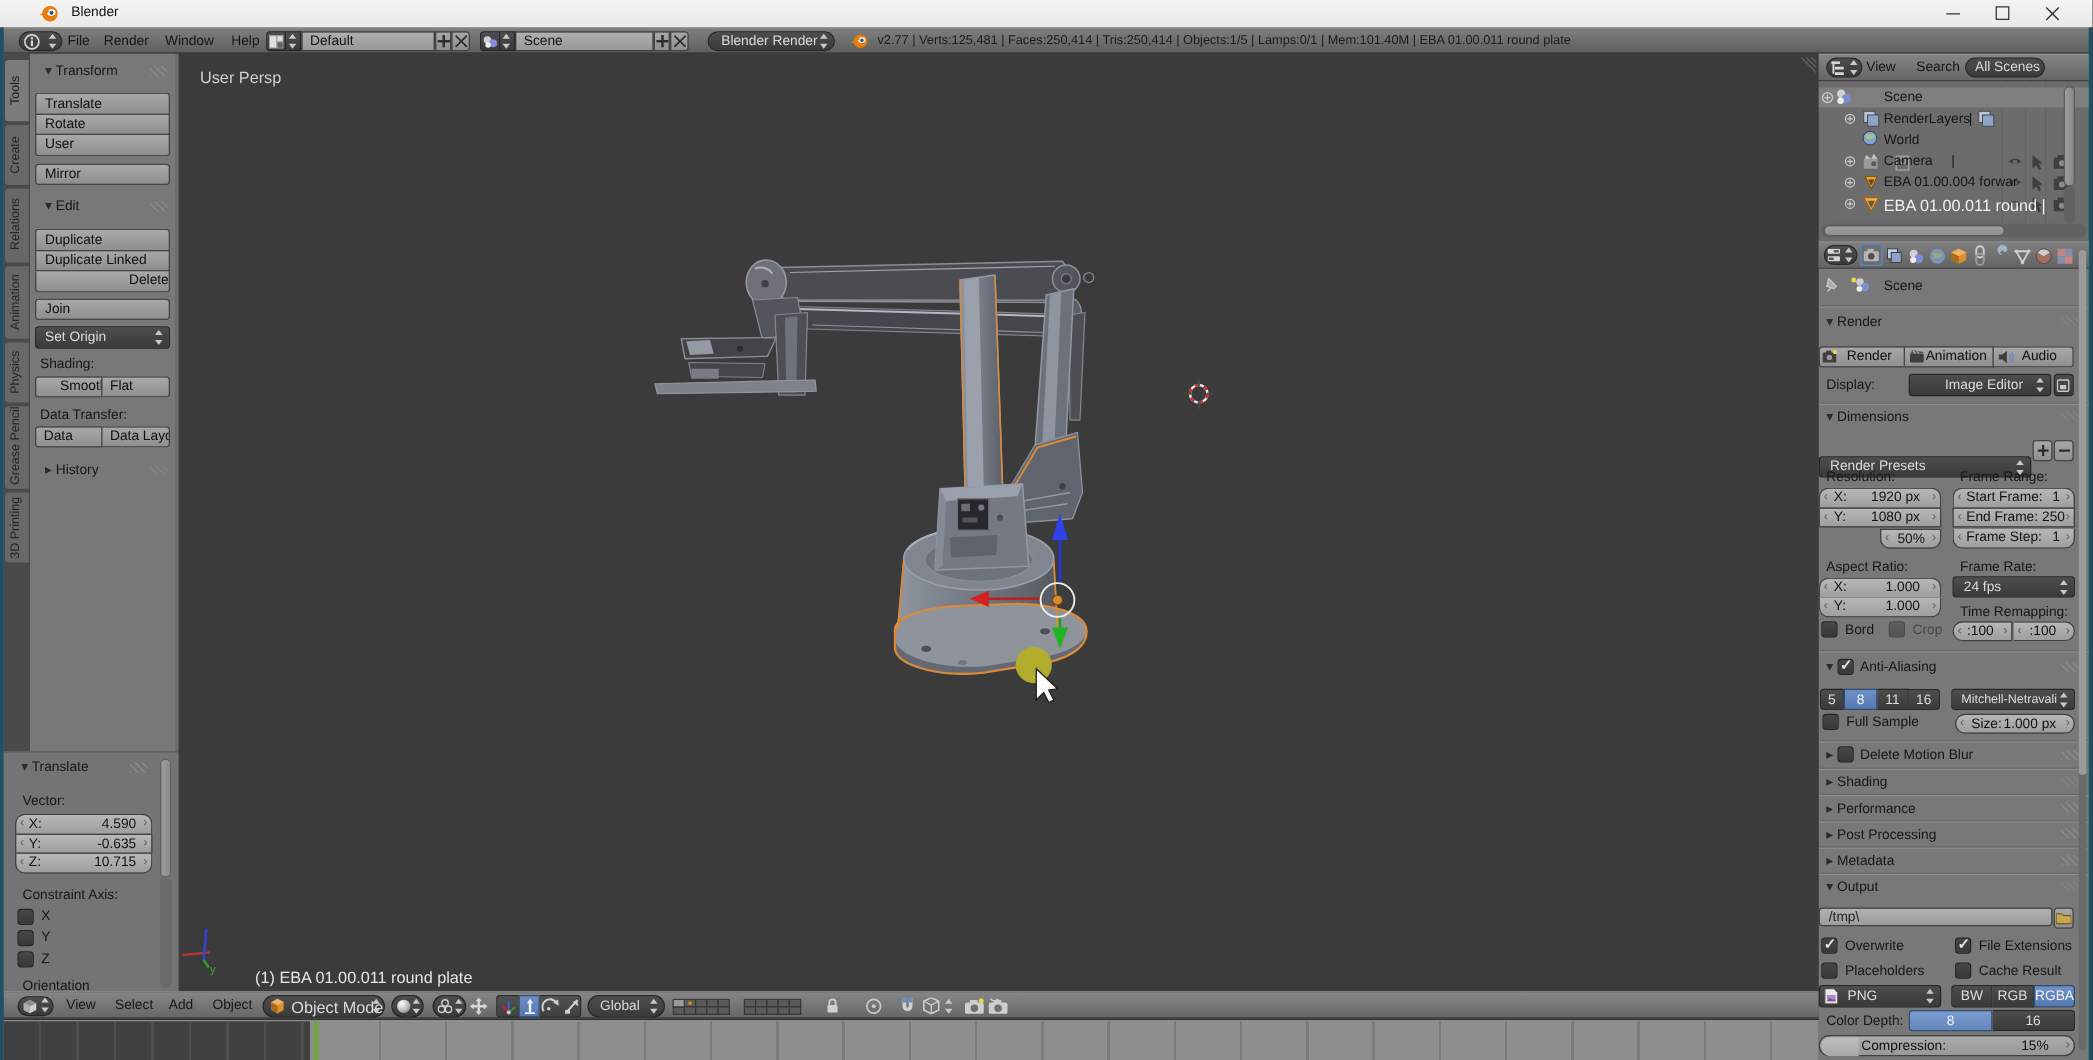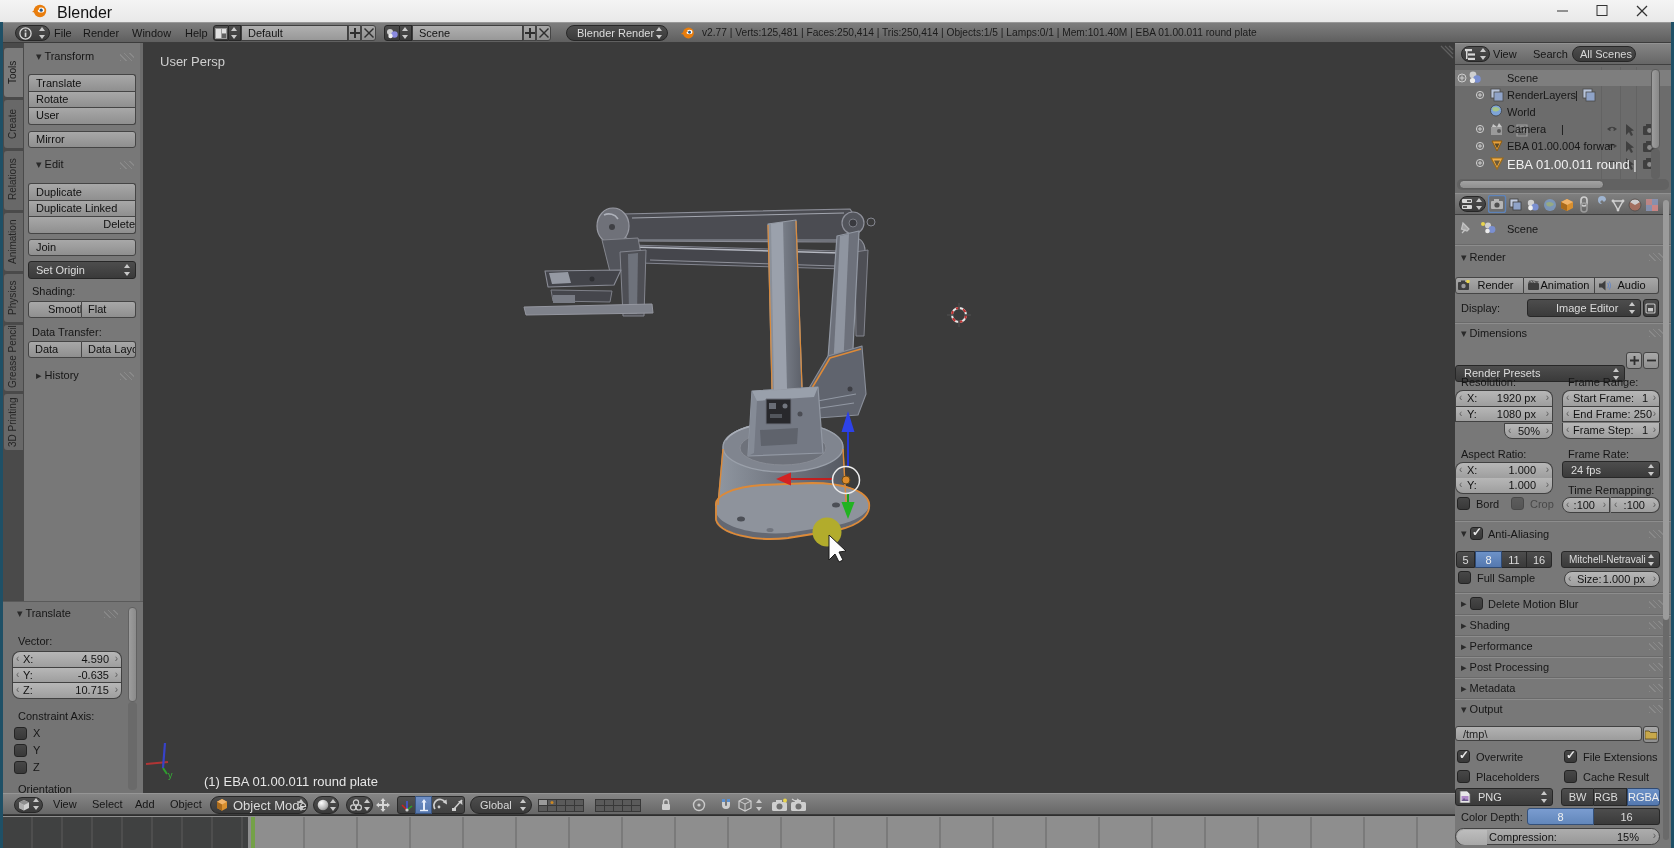--- a/index.html
+++ b/index.html
@@ -19,21 +19,21 @@
 </style></head>
 <body>
 
 <div class="abs" id="titlebar" style="left:0;top:0;width:1674px;height:22px;background:linear-gradient(#f4f4f4,#e9e9e9)">
   <svg class="abs" style="left:31px;top:3px" width="16" height="16" viewBox="0 0 16 16">
     <circle cx="9" cy="8" r="6.2" fill="#e87d0d"></circle>
     <ellipse cx="10" cy="7" rx="3.4" ry="2.6" fill="#fff"></ellipse>
     <circle cx="10.2" cy="7.2" r="1.6" fill="#265787"></circle>
     <path d="M1 9 L7 4 l1.5 2 L4 9.5 Z" fill="#e87d0d"></path>
   </svg>
-  <div class="abs" style="left:57px;top:4px;font-size:16px;color:#111">Blender</div>
+  <div class="abs" style="left:57px;top:4px;font-size:11px;color:#111">Blender</div>
   <svg class="abs" style="left:1550px;top:0" width="110" height="22" viewBox="0 0 110 22">
     <line x1="7" y1="11" x2="18" y2="11" stroke="#333" stroke-width="1"></line>
     <rect x="47" y="5.5" width="10" height="10" fill="none" stroke="#333" stroke-width="1"></rect>
     <line x1="87" y1="6" x2="97" y2="16" stroke="#333" stroke-width="1.2"></line>
     <line x1="97" y1="6" x2="87" y2="16" stroke="#333" stroke-width="1.2"></line>
   </svg>
 </div>
 
 <div class="abs" style="left:0;top:22px;width:3px;height:826px;background:#1f5066"></div>
 <div class="abs" style="left:1671px;top:22px;width:3px;height:826px;background:#1f5066"></div>
@@ -790,21 +790,21 @@
   <div class="btnd" style="left:0px;top:595px;width:98px;height:18px;border-radius:3px">
       <span style="position:absolute;left:22px;top:2px">PNG</span>
       <div class="ud"></div>
     </div>
   <svg class="abs" style="left:4px;top:598px" width="12" height="12" viewBox="0 0 12 12">
       <path d="M1 0 H8 L11 3 V12 H1Z" fill="#e8e8e8" stroke="#6a6a6a" stroke-width="0.8"></path>
       <rect x="2.5" y="5" width="7" height="5" fill="#b08ac8"></rect>
       <path d="M2.5 10 5 7 7 9 8 8 9.5 10Z" fill="#6a5a8a"></path>
     </svg>
   <div class="btnd" style="left:106px;top:595px;width:33px;height:18px;border-radius:3px 0 0 3px;text-align:center;line-height:17px">BW</div>
-  <div class="btnd" style="left:139px;top:595px;width:33px;height:18px;border-radius:0;border-left:none;line-height:17px">RGB</div>
+  <div class="btnd" style="left:139px;top:595px;width:33px;height:18px;border-radius:0;border-left:none;text-align:center;line-height:17px">RGB</div>
   <div class="abs" style="left:172px;top:595px;width:33px;height:18px;background:linear-gradient(#6d92c8,#5478af);border:1px solid #2f4a73;border-radius:0 3px 3px 0;color:#f0f0f0;text-align:center;line-height:17px;font-size:11px">RGBA</div>
   <div class="lbl" style="left:6px;top:618px">Color Depth:</div>
   <div class="abs" style="left:72px;top:615px;width:67px;height:17px;background:linear-gradient(#7a9cd0,#6287bb);border:1px solid #33507a;border-radius:3px 0 0 3px;color:#f0f0f0;text-align:center;line-height:16px;font-size:11px">8</div>
   <div class="btnd" style="left:139px;top:615px;width:66px;height:17px;border-radius:0 3px 3px 0;border-left:none;text-align:center;line-height:16px">16</div>
   <div class="fld" style="left:0px;top:635px;width:205px;height:17px;background:linear-gradient(#adadad,#989898)">
       <i style="left:3px">‹</i>
       <i style="right:3px">›</i>
       <div class="abs" style="left:1px;top:1px;width:30px;height:15px;border-radius:8px 0 0 8px;background:linear-gradient(#bdbdbd,#a8a8a8)"></div>
       <span style="position:absolute;left:33px;top:2px">Compression:</span>
       <span style="position:absolute;right:20px;top:2px">15%</span>

